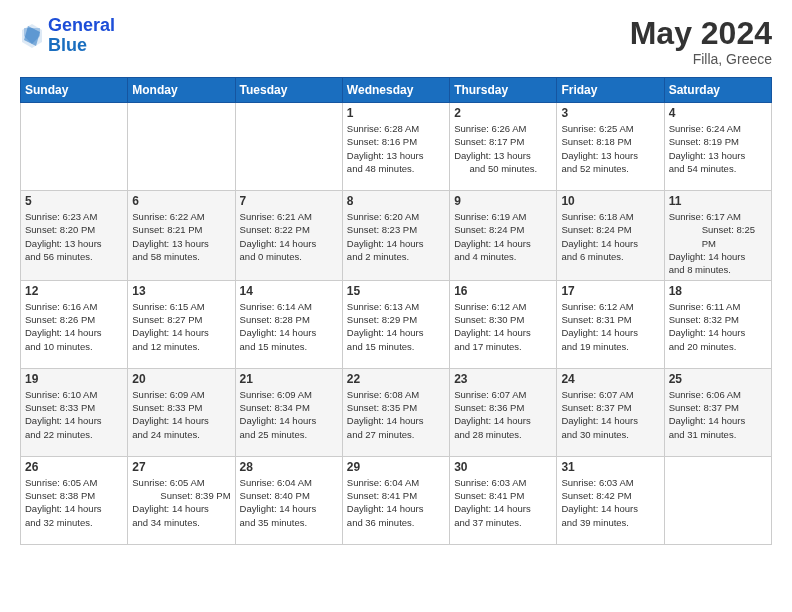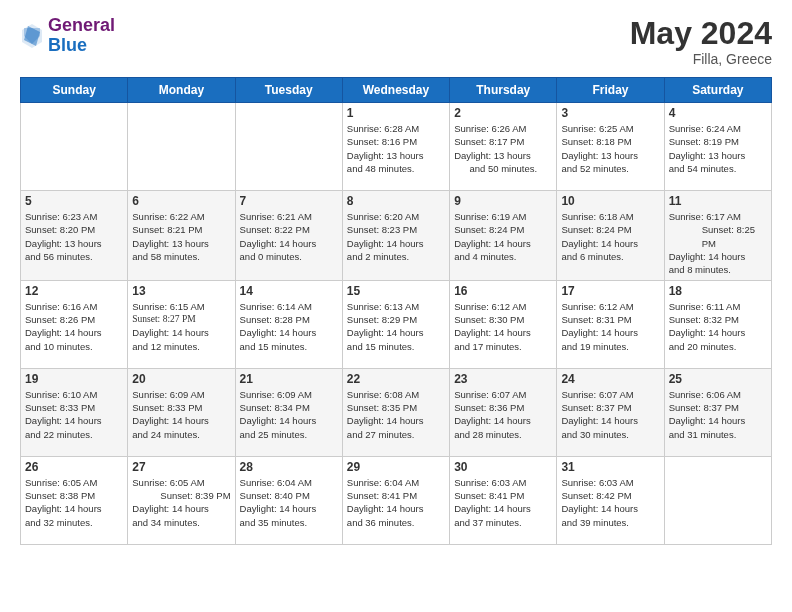--- a/index.html
+++ b/index.html
@@ -29,21 +29,21 @@
       gap: 4px;
     }
     .logo-text {
       display: flex;
       flex-direction: column;
       line-height: 1.1;
     }
     .logo-general {
       font-size: 18px;
       font-weight: bold;
-      color: #701a75;
+      color: #1d4ed8;
     }
     .logo-blue {
       font-size: 18px;
       font-weight: bold;
       color: #1a6ebf;
     }
     .logo-icon {
       width: 24px;
       height: 28px;
     }
@@ -65,21 +65,21 @@
       border-collapse: collapse;
       table-layout: fixed;
     }
     thead th {
       background-color: #1a6ebf;
       color: white;
       font-size: 12px;
       font-weight: bold;
       padding: 5px 4px;
       border: 1px solid #1555a0;
-      text-align: center;
+      text-align: left;
     }
     tbody td {
       border: 1px solid #ccc;
       vertical-align: top;
       padding: 3px 4px;
       font-size: 9.5px;
       color: #333;
       height: 88px;
     }
     tbody tr:nth-child(even) td {
@@ -221,21 +221,21 @@
           <td>
             <span class="day-num">12</span>
             <span class="cell-text" style="display: block;">Sunrise: 6:16 AM</span>
             <span class="cell-text" style="display: block;">Sunset: 8:26 PM</span>
             <span class="cell-text" style="display: block;">Daylight: 14 hours</span>
             <span class="cell-text" style="display: block;">and 10 minutes.</span>
           </td>
           <td>
             <span class="day-num">13</span>
             <span class="cell-text" style="display: block;">Sunrise: 6:15 AM</span>
-            <span class="cell-text" style="display: block; font-family: Liberation Serif, serif;">Sunset: 8:27 PM</span>
+            <span class="cell-text" style="display: block;">Sunset: 8:27 PM</span>
             <span class="cell-text" style="display: block;">Daylight: 14 hours</span>
             <span class="cell-text" style="display: block;">and 12 minutes.</span>
           </td>
           <td>
             <span class="day-num">14</span>
             <span class="cell-text" style="display: block;">Sunrise: 6:14 AM</span>
             <span class="cell-text" style="display: block;">Sunset: 8:28 PM</span>
             <span class="cell-text" style="display: block;">Daylight: 14 hours</span>
             <span class="cell-text" style="display: block;">and 15 minutes.</span>
           </td>

